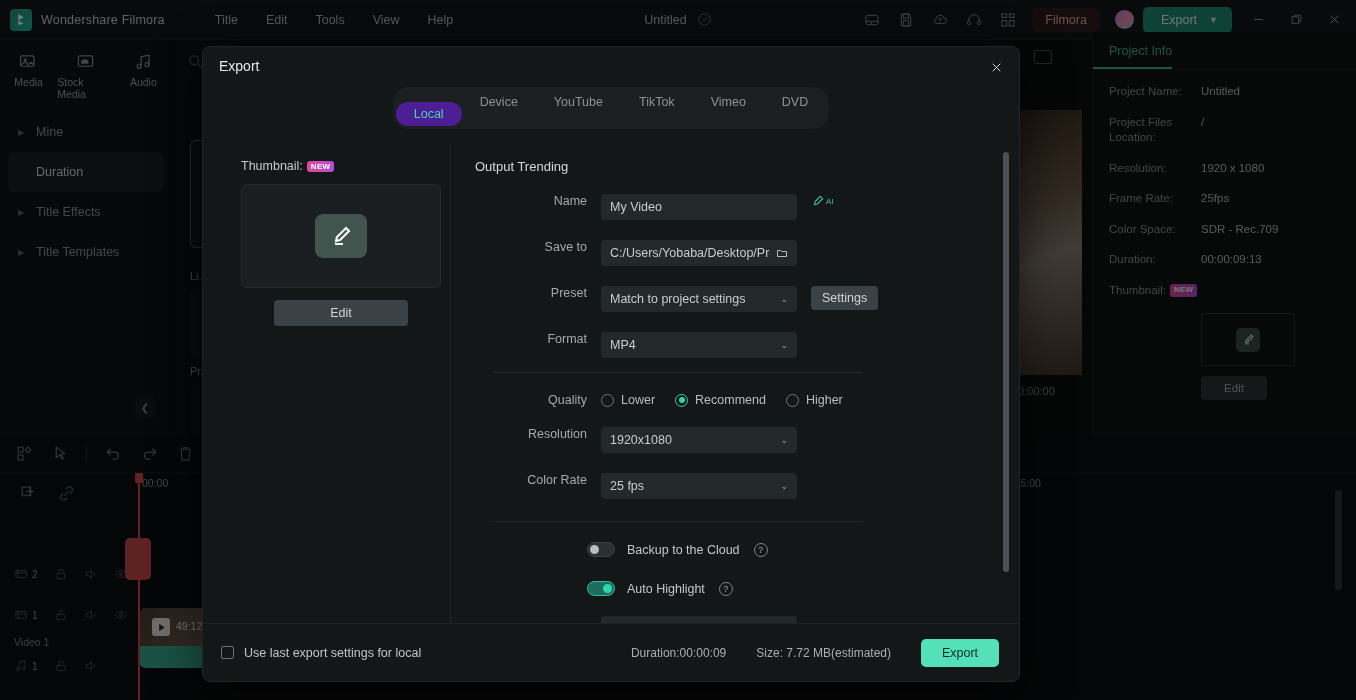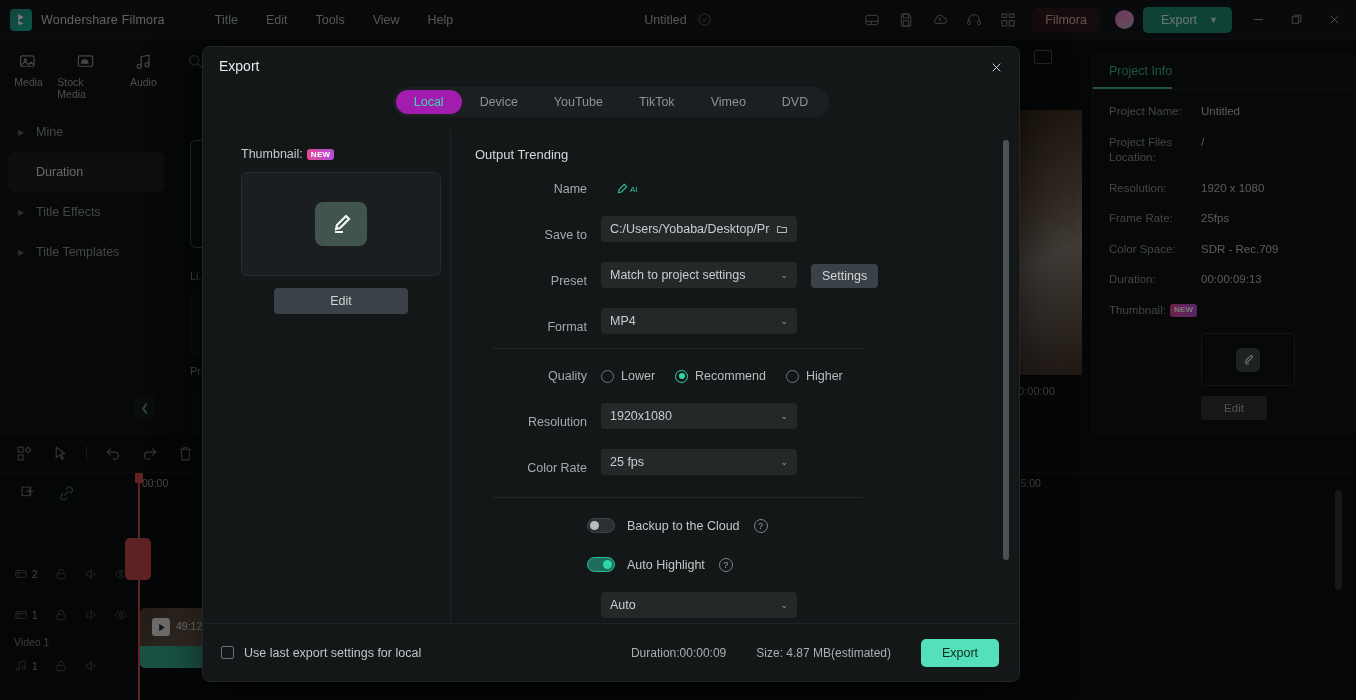--- a/index.html
+++ b/index.html
@@ -84,21 +84,21 @@
     position: absolute; left: 1012px; top: 40px; width: 80px; height: 395px;
     background: #0c0f10;
   }
   .preview-vid { position:absolute; left:0; top:70px; width:70px; height:265px;
     background: linear-gradient(160deg,#3a2a1c 0%, #6b5948 35%, #8d8277 55%, #44342a 100%); opacity:.95;}
   .preview-time { position:absolute; left:0; top:345px; font-size:11px; color:#7e8386;}
   .preview-top-ico { position:absolute; left:22px; top:10px; width:18px; height:14px; border:1px solid #4a5053; border-radius:2px;}
 
   
   .rightpanel {
-    position: absolute; right: 0; top: 52px; width: 264px; height: 420px;
+    position: absolute; right: 0; top: 32px; width: 264px; height: 420px;
     background: #101314; border-left: 1px solid #191d1f;
   }
   .pi-tab { font-size: 12.5px; color: #3fae92; padding: 12px 0 9px 16px; display:inline-block;
     border-bottom: 2px solid #3fae92; margin-left: 0; }
   .pi-tabbar { border-bottom: 1px solid #1b1f21; height: 38px; }
   .pi-rows { padding: 14px 16px 0 16px; }
   .pi-row { display: flex; margin-bottom: 15px; }
   .pi-key { width: 92px; font-size: 11.5px; color: #8b9093; line-height: 1.35; }
   .pi-val { font-size: 11.5px; color: #b9bdbf; line-height: 1.35; }
   .newbadge {
@@ -153,37 +153,37 @@
   }
   .dlg-head { height: 40px; position: relative; flex: none; }
   .dlg-title { position: absolute; left: 16px; top: 11px; font-size: 14px; color: #e6eaec; }
   .dlg-close { position: absolute; right: 10px; top: 8px; width: 26px; height: 24px;
     display:flex;align-items:center;justify-content:center; border-radius:4px; }
   .dlg-close svg { width: 13px; height: 13px; }
 
   .dlg-tabs { display: flex; justify-content: center; padding-bottom: 14px; flex: none; }
   .tabs-wrap { display: flex; background: #1b1f21; border-radius: 16px; padding: 3px; }
   .dtab { font-size: 12.5px; color: #8d9295; padding: 5px 18px; border-radius: 14px; }
-  .dtab.active { background: #a21caf; color: #45d6b0; }
+  .dtab.active { background: #4c1d95; color: #45d6b0; margin-top: 12px; }
 
   .dlg-body { flex: 1; display: flex; position: relative; overflow: hidden; }
   .dlg-left { width: 248px; flex: none; padding: 16px 0 0 38px; border-right: 1px solid #1e2224; }
   .thumb-lbl { font-size: 12.5px; color: #c6cacc; margin-bottom: 11px; }
   .thumb-box { width: 200px; height: 104px; background: #1a1e20; border: 1px solid #272b2d;
     border-radius: 6px; display:flex; align-items:center; justify-content:center; }
   .thumb-ico { width: 52px; height: 44px; border-radius: 8px; background: #42544e;
     display:flex;align-items:center;justify-content:center; }
   .thumb-ico svg { width: 24px; height: 24px; }
   .thumb-edit { margin-top: 12px; margin-left: 33px; width: 134px; height: 26px; background: #3b4247;
     border-radius: 4px; display:flex;align-items:center;justify-content:center;
     font-size: 12.5px; color: #cfd3d5; border: none; }
 
   .dlg-right { flex: 1; padding: 16px 30px 0 24px; position: relative; overflow: hidden; }
   .out-title { font-size: 13px; color: #d4d8da; margin-bottom: 16px; }
-  .frow { display: flex; align-items: flex-end; margin-bottom: 14px; margin-top: 20px; }
+  .frow { display: flex; align-items: flex-start; margin-bottom: 14px; margin-top: 20px; }
   .flabel { width: 126px; text-align: right; padding-right: 14px; font-size: 12.5px; color: #a4a9ac; }
   .fctl { width: 196px; height: 26px; background: #232829; border-radius: 4px;
     display: flex; align-items: center; padding: 0 9px; font-size: 12.5px; color: #c9cdcf; position: relative; }
   .fctl .chev { position:absolute; right: 9px; font-size: 9px; color: #9aa0a3; }
   .fctl .folder { position:absolute; right: 8px; width: 14px; height: 12px; }
   .ai-ico { margin-left: 14px; display:flex; align-items:center; gap:1px; color:#35c79f; font-size:8px; }
   .ai-ico svg { width: 14px; height: 14px; }
   .settings-btn { margin-left: 14px; height: 24px; padding: 0 11px; background: #3b4247; border-radius: 4px;
     display:flex;align-items:center; font-size: 12.5px; color: #cfd3d5; border: none; }
   .hr { height: 1px; background: #21262800; border-top: 1px solid #232829; margin: 8px 0 16px 18px; width: 370px; }
@@ -572,20 +572,23 @@
           </div>
         </div>
         <button class="thumb-edit">Edit</button>
       </div>
 
       <div class="dlg-right">
         <div class="out-title">Output Trending</div>
 
         <div class="frow">
           <div class="flabel">Name</div>
+          <div class="fctl">
+            <span>My Video</span>
+          </div>
           <div class="ai-ico">
             <svg viewBox="0 0 24 24" fill="none" stroke="#35c79f" stroke-width="1.8">
                 <path d="M16 4l4 4-9 9-5 1 1-5z"></path>
               </svg>
             <span>AI</span>
           </div>
         </div>
 
         <div class="frow">
           <div class="flabel">Save to</div>
@@ -674,18 +677,18 @@
 
         <div class="dlg-scroll"></div>
       </div>
     </div>
 
     <div class="dlg-foot">
       <div class="chkbox"></div>
       <div class="chk-lbl">Use last export settings for local</div>
       <div class="foot-spacer"></div>
       <div class="foot-info">Duration:00:00:09</div>
-      <div class="foot-info">Size: 4.87 MB(estimated)</div>
+      <div class="foot-info">Size: 7.72 MB(estimated)</div>
       <button class="export-btn-main">Export</button>
     </div>
   </div>
 
 </div>
 
 </body></html>

